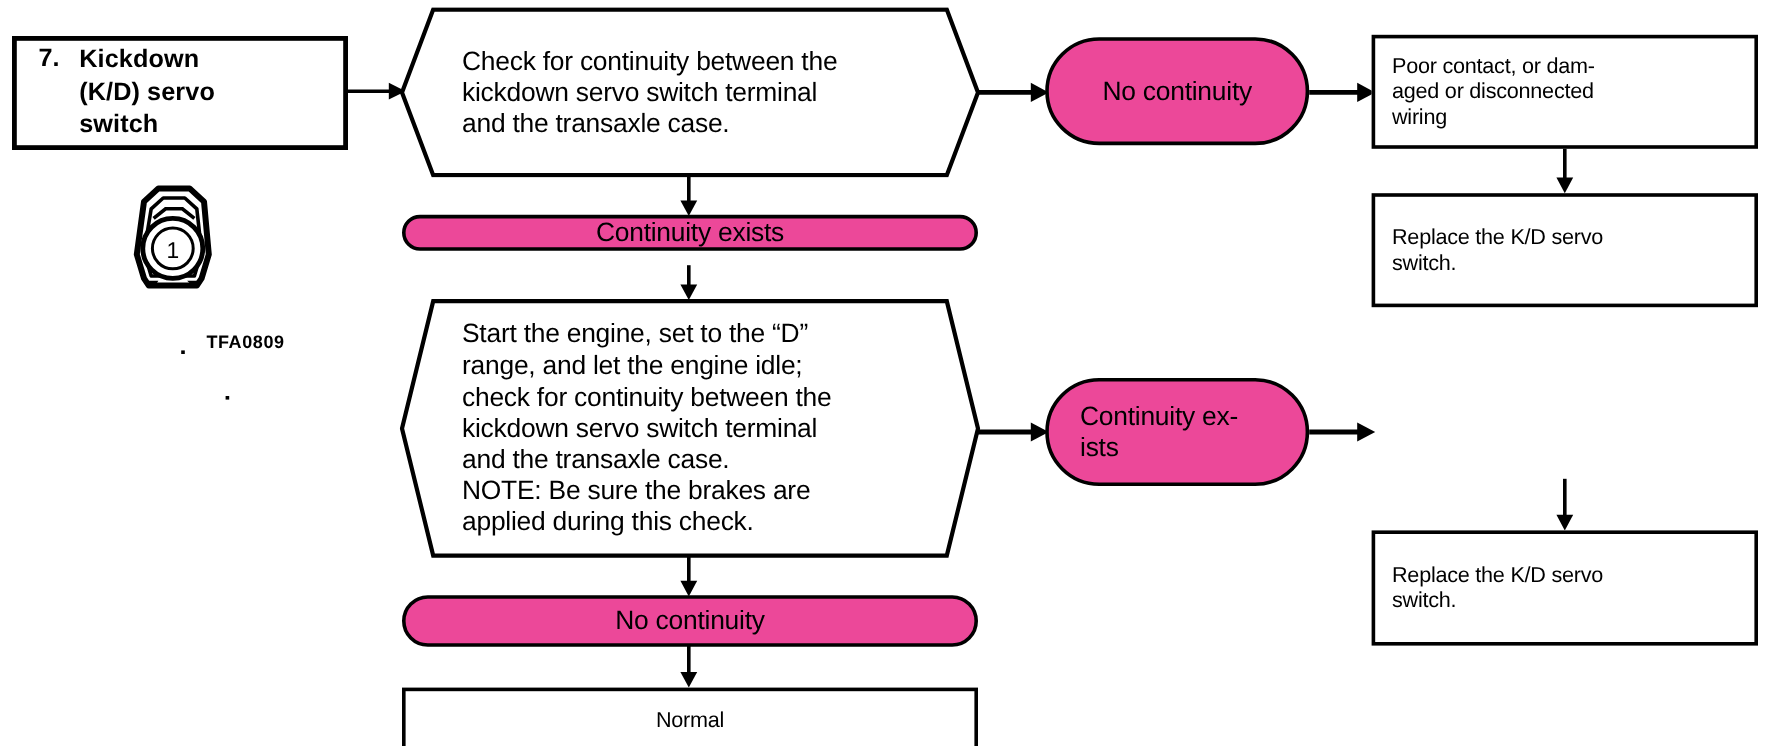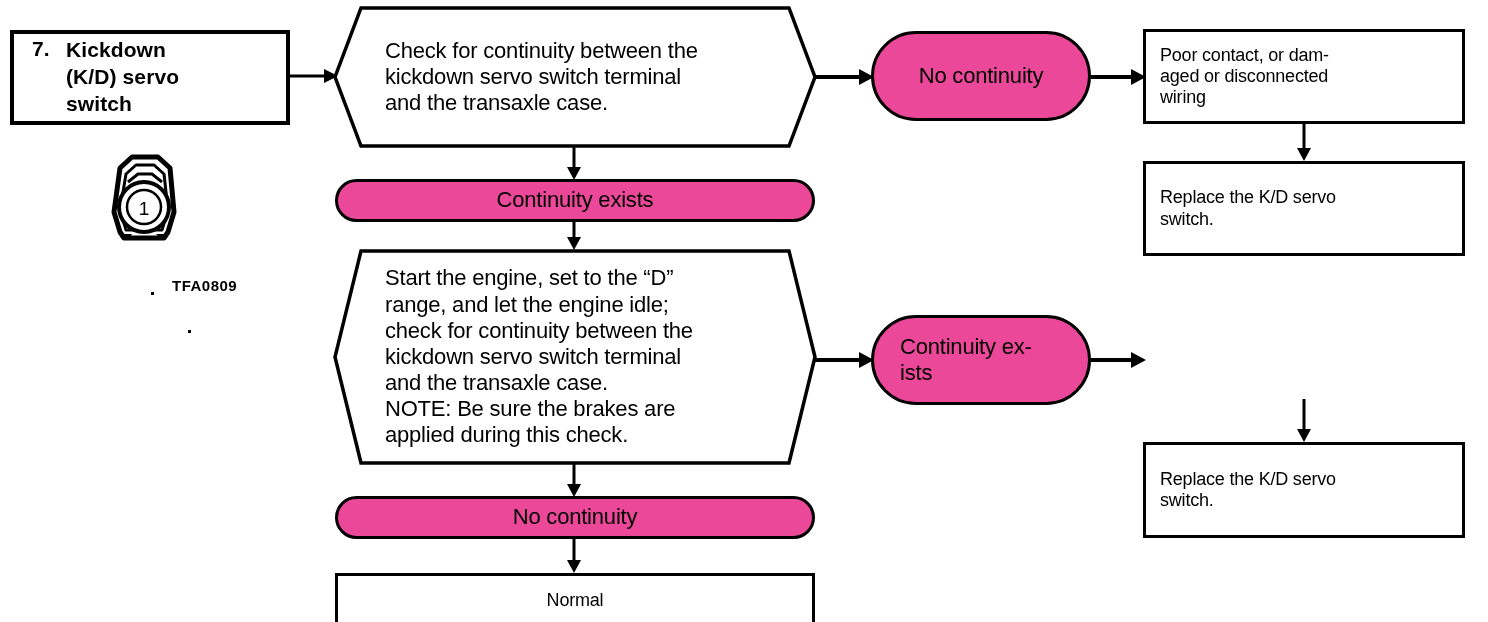--- a/index.html
+++ b/index.html
@@ -181,21 +181,21 @@
     </svg>
   </div>
 
   <div class="conn" style="left:566px; top:147px; width:16px; height:34px;">
     <svg width="16" height="34" viewBox="0 0 16 34">
       <line x1="8" y1="0" x2="8" y2="22" stroke="#000" stroke-width="3"></line>
       <polygon points="1,20 15,20 8,33" fill="#000"></polygon>
     </svg>
   </div>
 
-  <div class="pill wide center" style="left:335px; top:179px; width:480px; height:43px;justify-content:flex-end;">
+  <div class="pill wide center" style="left:335px; top:179px; width:480px; height:30px;justify-content:flex-end;">
     <span class="ptxt">Continuity exists</span>
   </div>
 
   <div class="conn" style="left:566px; top:221px; width:16px; height:30px;">
     <svg width="16" height="30" viewBox="0 0 16 30">
       <line x1="8" y1="0" x2="8" y2="18" stroke="#000" stroke-width="3"></line>
       <polygon points="1,16 15,16 8,29" fill="#000"></polygon>
     </svg>
   </div>
 

